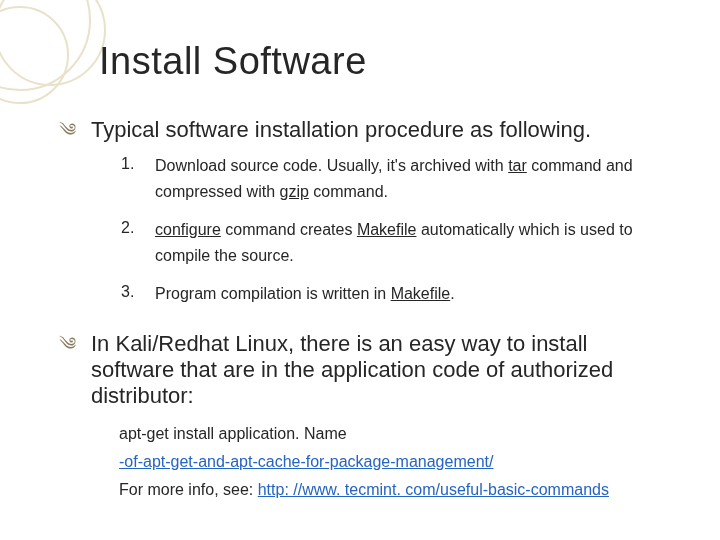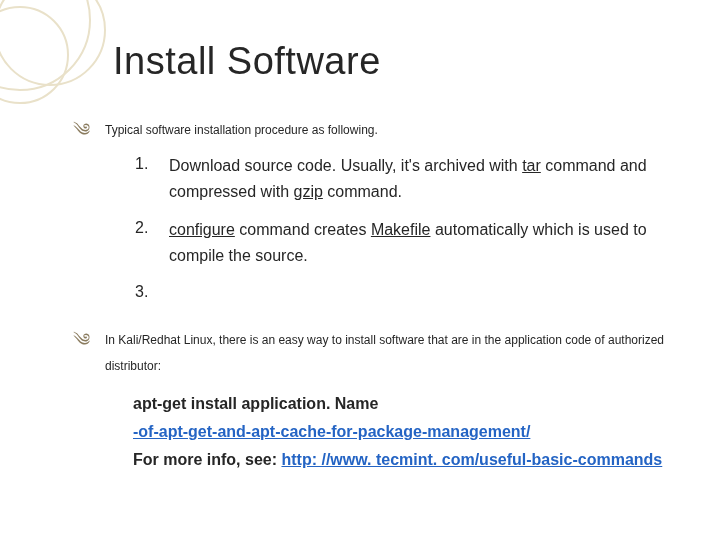--- a/index.html
+++ b/index.html
@@ -17,21 +17,21 @@
     left: -40px;
     width: 160px;
     height: 160px;
     pointer-events: none;
   }
   .corner-deco svg { width: 100%; height: 100%; }
 
   .slide {
     position: absolute;
     top: 0; left: 0; right: 0; bottom: 0;
-    padding: 30px 40px 30px 33px;
+    padding: 30px 40px 30px 19px;
   }
   .title {
     font-size: 38px;
     color: #262626;
     font-weight: 400;
     margin-left: 80px;
     margin-top: 10px;
     margin-bottom: 34px;
     letter-spacing: 0.5px;
   }
@@ -46,21 +46,21 @@
   }
   .bullet-icon {
     flex: 0 0 32px;
     font-size: 18px;
     color: #8a7b5e;
     line-height: 26px;
     text-align: left;
     font-family: "Segoe UI Symbol", Arial, sans-serif;
   }
   .bullet-text {
-    font-size: 12px;
+    font-size: 22px;
     color: #262626;
     line-height: 26px;
   }
   .ol {
     margin-left: 62px;
     margin-top: 10px;
     margin-bottom: 24px;
   }
   .ol-row {
     display: flex;
@@ -75,21 +75,20 @@
   }
   .ol-text {
     font-size: 16px;
     color: #262626;
     line-height: 26px;
   }
   .u { text-decoration: underline; }
   .sub {
     margin-left: 60px;
     margin-top: 14px;
-    font-weight: bold;
   }
   .sub-line {
     font-size: 16px;
     color: #262626;
     line-height: 22px;
     margin-bottom: 6px;
   }
   .link {
     color: #2464c4;
     text-decoration: underline;
@@ -125,20 +124,23 @@
         </span>
       </div>
       <div class="ol-row">
         <span class="ol-num">2.</span>
         <span class="ol-text">
           <span class="u">configure</span><span> command creates </span><span class="u">Makefile</span><span> automatically which is used to compile the source.</span>
         </span>
       </div>
       <div class="ol-row">
         <span class="ol-num">3.</span>
+        <span class="ol-text">
+          <span>Program compilation is written in </span><span class="u">Makefile</span><span>.</span>
+        </span>
       </div>
     </div>
 
     <div class="bullet-row">
       <span class="bullet-icon">༄</span>
       <span class="bullet-text">In Kali/Redhat Linux, there is  an easy way to install software that are in the application code of authorized distributor:</span>
     </div>
 
     <div class="sub">
       <div class="sub-line">apt-get install application. Name</div>

